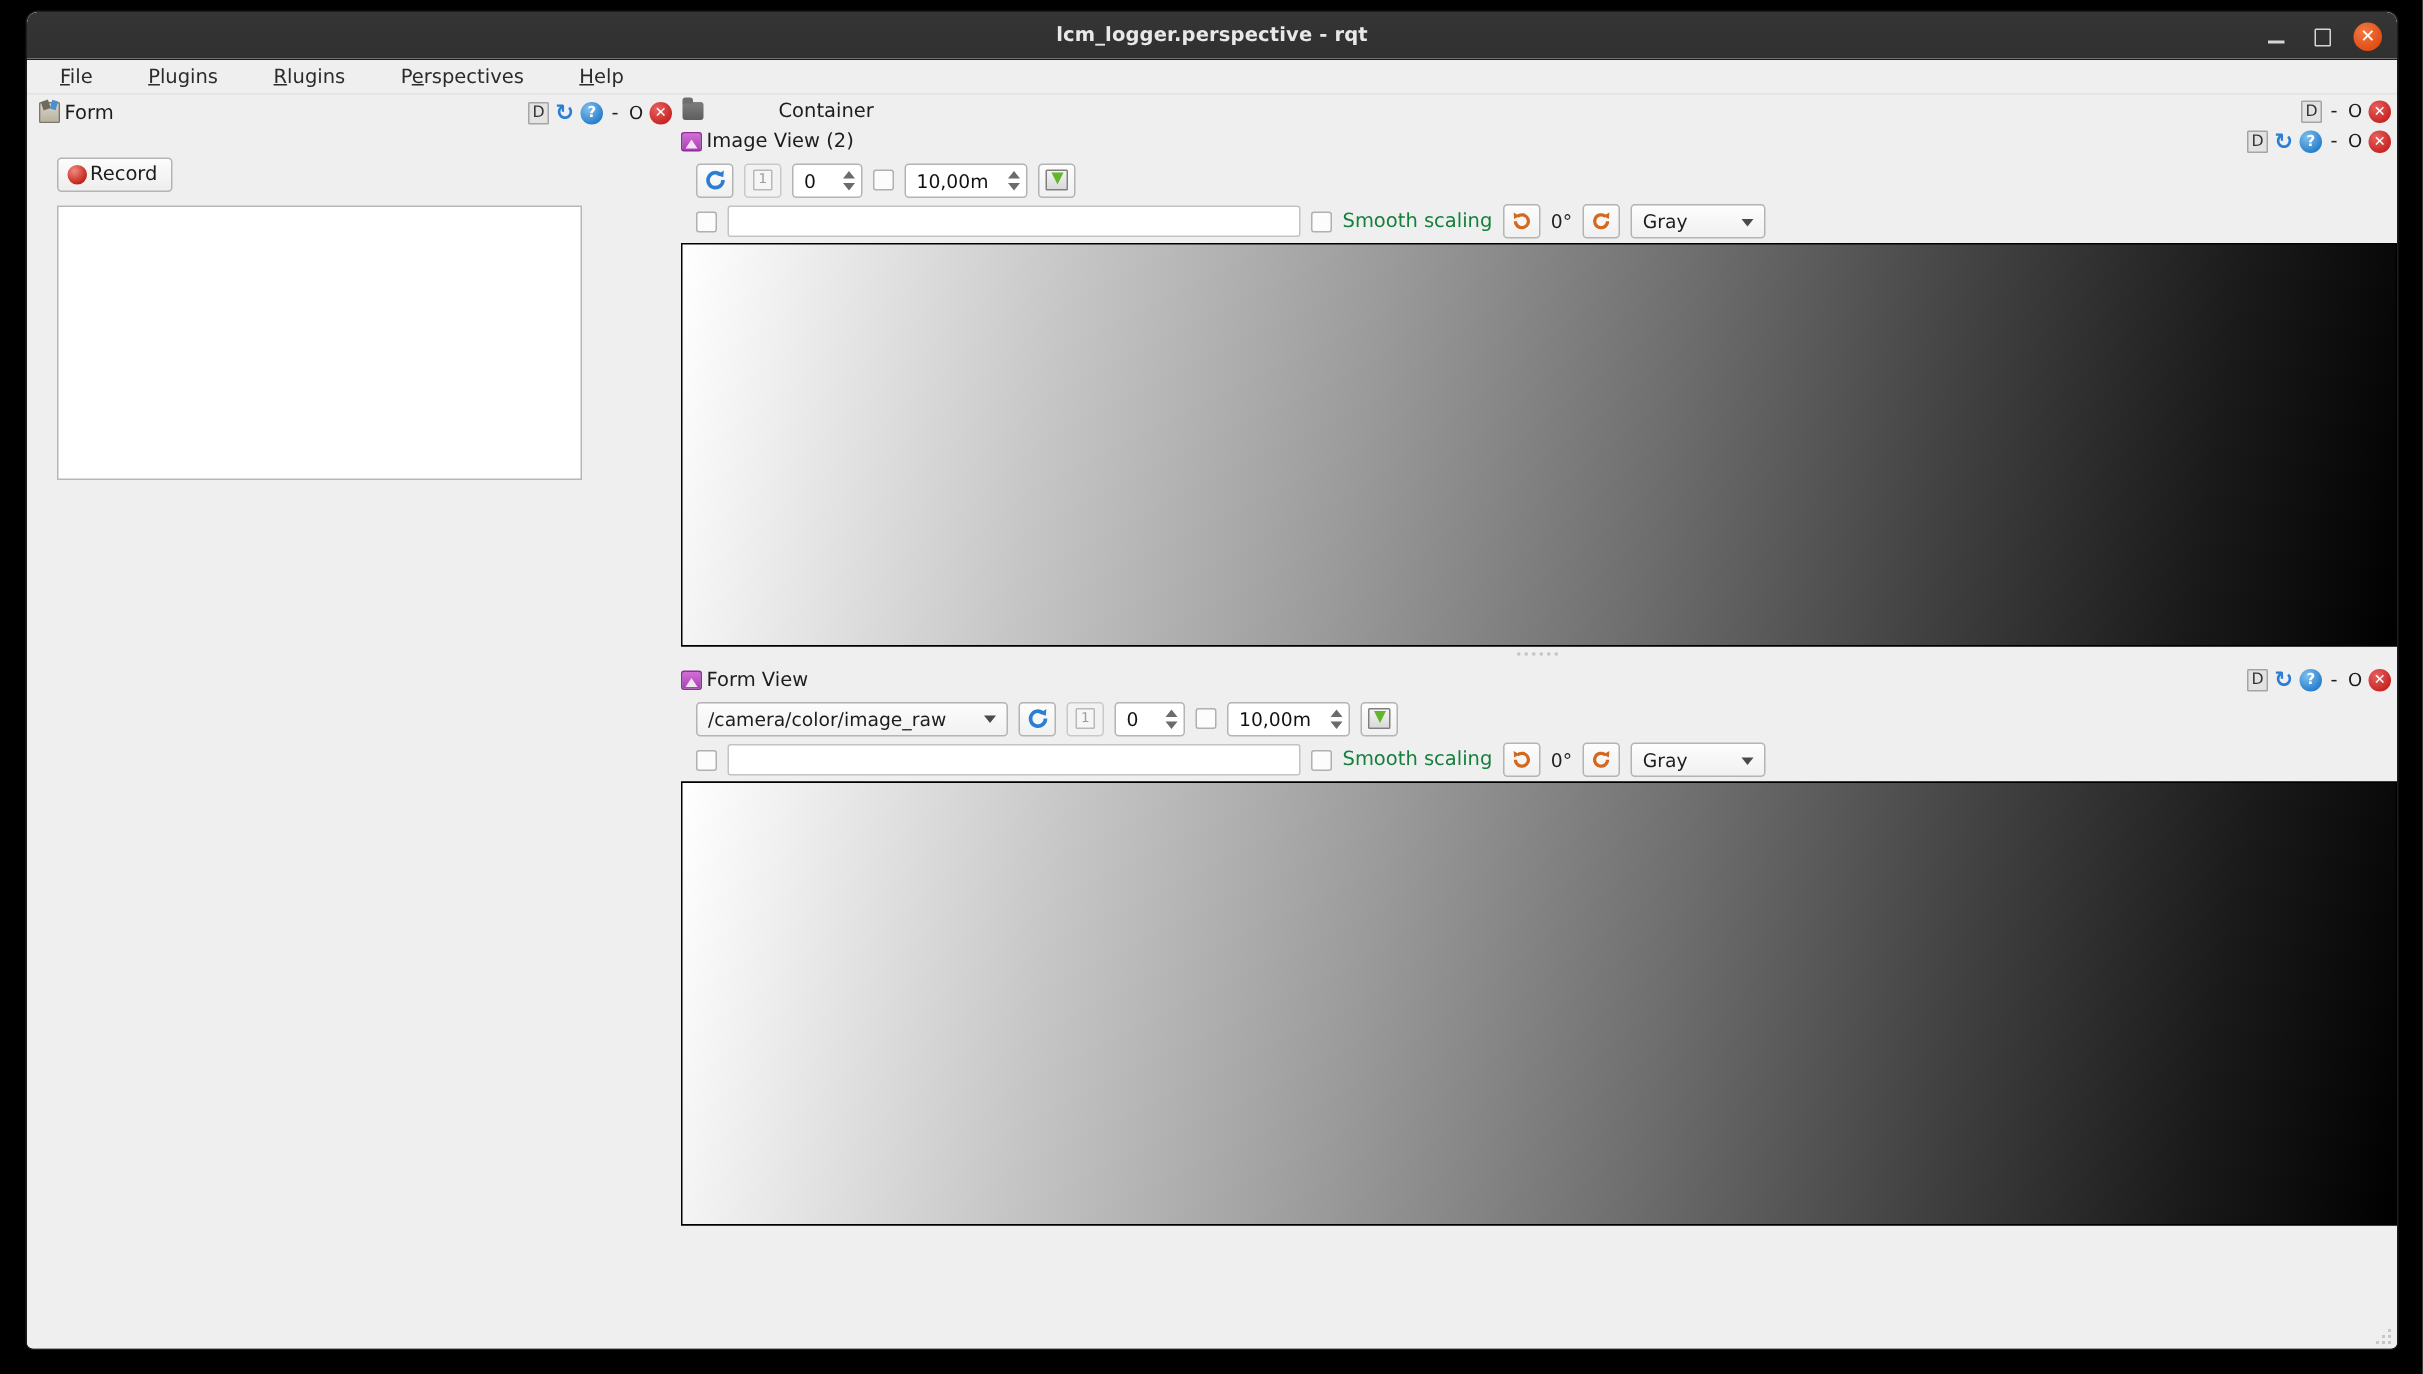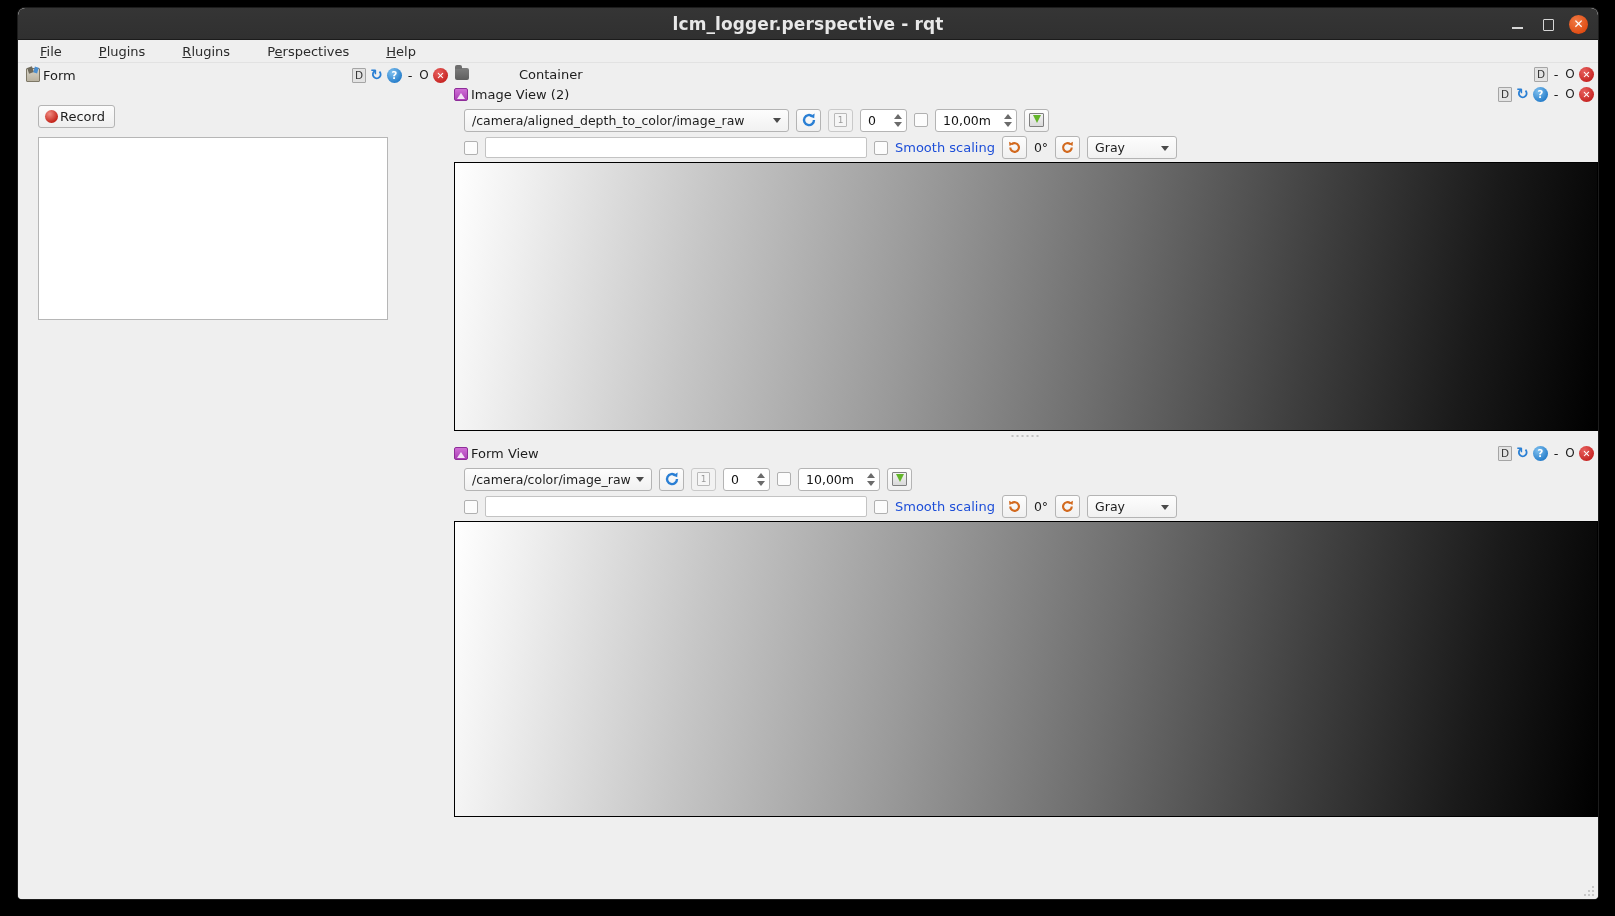--- a/index.html
+++ b/index.html
@@ -23,21 +23,21 @@
   #titlebar {
     position: relative;
     height: 32px;
     background: linear-gradient(#353535, #303030);
     border-radius: 7px 7px 0 0;
     border-bottom: 1px solid #1b1b1b;
   }
   #titlebar .title {
     position: absolute; left: 0; right: 0; top: 0;
     line-height: 32px; text-align: center;
-    color: #e8e8e8; font-size: 17px; font-weight: bold;
+    color: #e8e8e8; font-size: 13px; font-weight: bold;
     letter-spacing: .1px;
   }
   .wbtns { position: absolute; right: 10px; top: 0; height: 32px; display: flex; align-items: center; gap: 13px; }
   .wbtn { width: 17px; height: 17px; position: relative; cursor: default; }
   .wbtn.min::after {
     content: ""; position: absolute; left: 3px; right: 3px; bottom: 4px;
     height: 1.5px; background: #d6d6d6;
   }
   .wbtn.max::after {
     content: ""; position: absolute; left: 4px; top: 3px; width: 9px; height: 10px;
@@ -216,21 +216,21 @@
     border-top: 5px solid #6b6b6b;
   }
   .cbx {
     width: 14px; height: 14px; border: 1px solid #b0b0b0; border-radius: 2px;
     background: #fcfcfc; flex: none; cursor: default;
   }
   .lineedit {
     height: 21px; border: 1px solid #c3c3c3; border-radius: 2px; background: #fff;
     flex: none;
   }
-  .lbl { font-size: 13px; color: #1d4ed8; white-space: nowrap; }
+  .lbl { font-size: 13px; color: #15803d; white-space: nowrap; }
   .deg { font-size: 12.5px; color: #1d1d1d; }
   
   .img-frame { border: 1px solid #000; background: #000; position: relative; }
   .img-grad {
     position: absolute; inset: 0;
     background: linear-gradient(100deg, #ffffff 0%, #f0f0f0 6%, #c6c6c6 22%,
                 #9a9a9a 40%, #6e6e6e 57%, #3f3f3f 74%, #1a1a1a 88%, #000000 100%);
   }
   .splitter-dots {
     position: absolute; left: 50%; transform: translateX(-50%);
@@ -311,24 +311,20 @@
           <span class="dc dockbtn">D</span>
           <span class="dc reload">↻</span>
           <span class="dc helpbtn">?</span>
           <span class="dc dash">-</span>
           <span class="dc oh">O</span>
           <span class="dc closex">✕</span>
         </span>
       </div>
 
       <div class="toolbar-row">
-        <div class="combo" style="width:325px">
-          <span>/camera/aligned_depth_to_color/image_raw</span>
-          <span class="arw"></span>
-        </div>
         <div class="tbtn">
           <span class="ic-refresh" style="font-size:0">refresh-icon</span>
           <svg width="16" height="16" viewBox="0 0 16 16">
             <path d="M13 8a5 5 0 1 1-1.6-3.6" fill="none" stroke="#2a7fd4" stroke-width="2.4"></path>
             <path d="M13.6 1.6 L13.2 6.2 L8.8 4.6 Z" fill="#2a7fd4"></path>
           </svg>
         </div>
         <div class="tbtn flat">
           <span class="ic-num1">1</span>
         </div>
@@ -400,21 +396,21 @@
           <span class="dc dockbtn">D</span>
           <span class="dc reload">↻</span>
           <span class="dc helpbtn">?</span>
           <span class="dc dash">-</span>
           <span class="dc oh">O</span>
           <span class="dc closex">✕</span>
         </span>
       </div>
 
       <div class="toolbar-row">
-        <div class="combo" style="width:188px">
+        <div class="combo" style="width:208px">
           <span>/camera/color/image_raw</span>
           <span class="arw"></span>
         </div>
         <div class="tbtn">
           <svg width="16" height="16" viewBox="0 0 16 16">
             <path d="M13 8a5 5 0 1 1-1.6-3.6" fill="none" stroke="#2a7fd4" stroke-width="2.4"></path>
             <path d="M13.6 1.6 L13.2 6.2 L8.8 4.6 Z" fill="#2a7fd4"></path>
           </svg>
         </div>
         <div class="tbtn flat">

